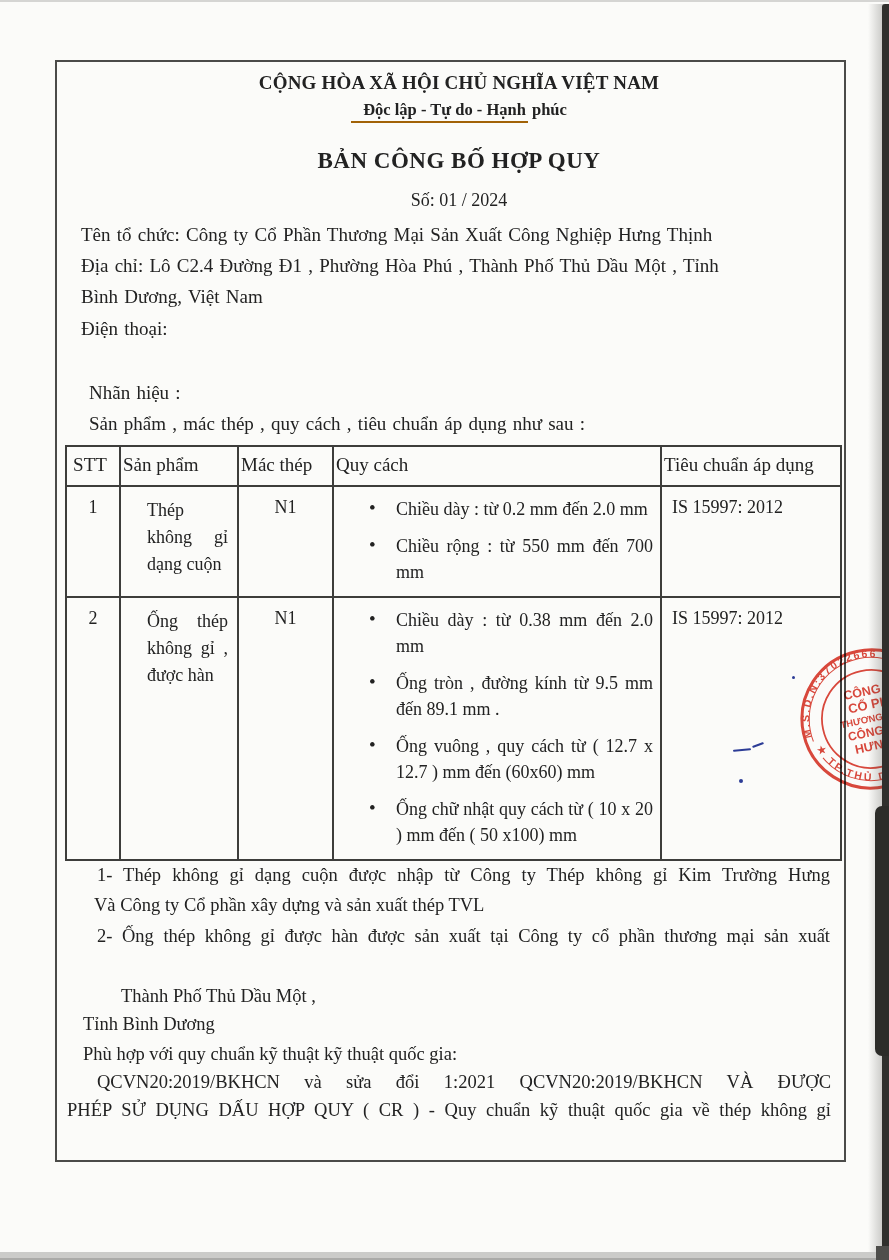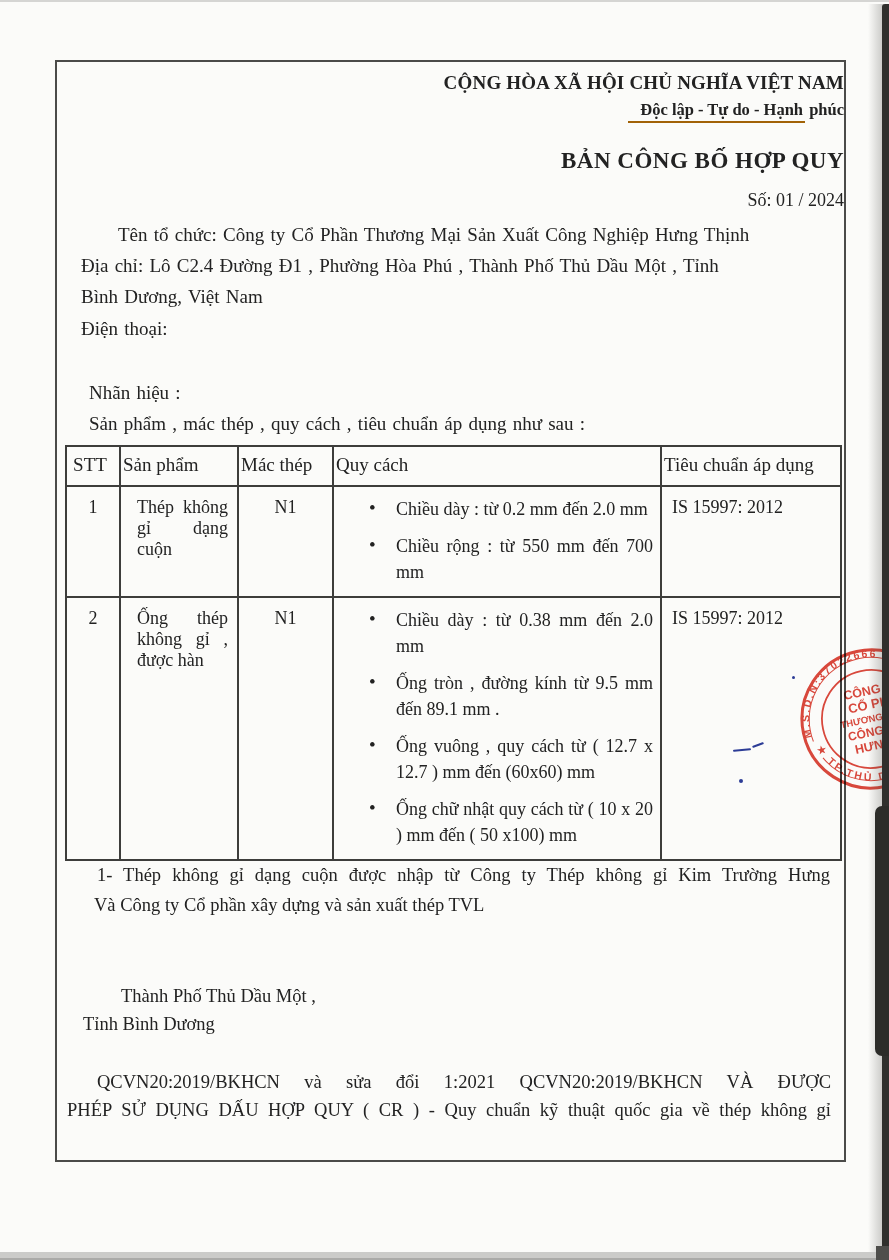--- a/index.html
+++ b/index.html
@@ -11,29 +11,29 @@
   .abs { position:absolute; }
   .page { position:absolute; inset:0; }
 
   
   .frame {
     position:absolute; left:55px; top:60px; width:787px; height:1098px;
     border:2px solid #4b4b49;
   }
   .frame > * { position:absolute; }
 
-  .center { left:0; right:0; text-align:right;padding-left:17px; }
+  .center { left:0; right:0; text-align:center;padding-left:17px; }
   .nat-title { top:10px; font-size:19px; font-weight:bold; letter-spacing:.2px; }
   .motto { top:38px; font-size:16.5px; font-weight:bold; }
   .motto .u { border-bottom:2px solid #a16207; padding:0 2px 2px 12px; }
   .doc-title { top:86px; font-size:23px; font-weight:bold; letter-spacing:.5px; }
   .doc-num { top:128px; font-size:18px; }
 
   .bodytext { font-size:19px; line-height:26px; white-space:nowrap; word-spacing:1.5px; }
-  .org   { top:160px; left:24px;margin-left:37px; }
+  .org   { top:160px; left:24px; }
   .addr1 { top:191px; left:24px; }
   .addr2 { top:222px; left:24px; }
   .phone { top:254px; left:24px; }
   .product { top:287px; left:32px; }
   .product b { letter-spacing:.3px; }
   .brand { top:318px; left:32px; }
   .intro { top:349px; left:32px; }
 
   
   .spec-table {
@@ -41,21 +41,21 @@
     border-collapse:collapse; table-layout:fixed; font-size:18px;
   }
   .spec-table th, .spec-table td {
     border:2px solid #3d3d3b; vertical-align:top; font-weight:normal;
   }
   .spec-table thead tr { height:40px; }
   .spec-table th { padding:7px 8px 5px 2px; font-size:19px; text-align:left; }
   .spec-table th.c-stt { text-align:center; padding-left:2px; }
   tr.r1 { height:103px; } tr.r2 { height:231px; }
   .c-stt { text-align:center; padding-top:10px; }
-  .c-sp  { text-align:justify; padding:10px 9px 0 16px; line-height:21px; }
+  .c-sp  { text-align:justify; padding:10px 9px 0 26px; line-height:27px; }
   .c-mt  { text-align:center; padding-top:10px; }
   .c-qc  { padding:0; }
   .c-qc ul { margin:9px 0 0 0; padding:0 7px 0 62px; list-style:none; }
   .c-qc li { position:relative; text-align:justify; line-height:26px; margin-bottom:11px; }
   .c-qc li::before { content:"•"; position:absolute; left:-27px; top:-1px; font-size:19px; }
   .c-tc  { padding:10px 6px 0 10px; }
 
   
   .note { font-size:18.5px; line-height:26px; }
   .jl { text-align:justify; text-align-last:justify; }
@@ -156,22 +156,24 @@
               <li>Ống chữ nhật quy cách từ ( 10 x 20 ) mm đến ( 50 x100) mm</li>
             </ul>
           </td>
           <td class="c-tc">IS 15997: 2012</td>
         </tr>
       </tbody>
     </table>
 
     <div class="note jl n1l1">1-  Thép không gỉ dạng cuộn được nhập từ Công ty Thép không gỉ Kim Trường Hưng</div>
     <div class="note nw n1l2">Và Công ty Cổ phần xây dựng và sản xuất thép TVL</div>
+    <div class="note jl n2l1">2-  Ống thép không gỉ được hàn được sản xuất tại Công ty cổ phần thương mại sản xuất</div>
     <div class="note nw n2l3">Thành Phố Thủ Dầu Một ,</div>
     <div class="note nw prov">Tỉnh Bình Dương</div>
+    <div class="note nw conf-intro">Phù hợp với quy chuẩn kỹ thuật kỹ thuật quốc gia:</div>
     <div class="note jl ql1">QCVN20:2019/BKHCN và sửa đổi 1:2021 QCVN20:2019/BKHCN VÀ ĐƯỢC</div>
     <div class="note jl ql2">PHÉP SỬ DỤNG DẤU HỢP QUY ( CR ) -  Quy chuẩn kỹ thuật quốc gia về thép không gỉ</div>
   </div>
 
   <svg class="stamp" viewBox="-82 -82 164 164" xmlns="http://www.w3.org/2000/svg">
     <circle r="69" stroke-width="3"></circle>
     <circle r="49" stroke-width="1.8"></circle>
     <path id="arcTop" d="M -61 10 A 61.8 61.8 0 1 1 61 10"></path>
     <path id="arcBot" d="M -55 28 A 61.8 61.8 0 0 0 55 28"></path>
     <text font-size="10.5" font-weight="bold" letter-spacing="2">

